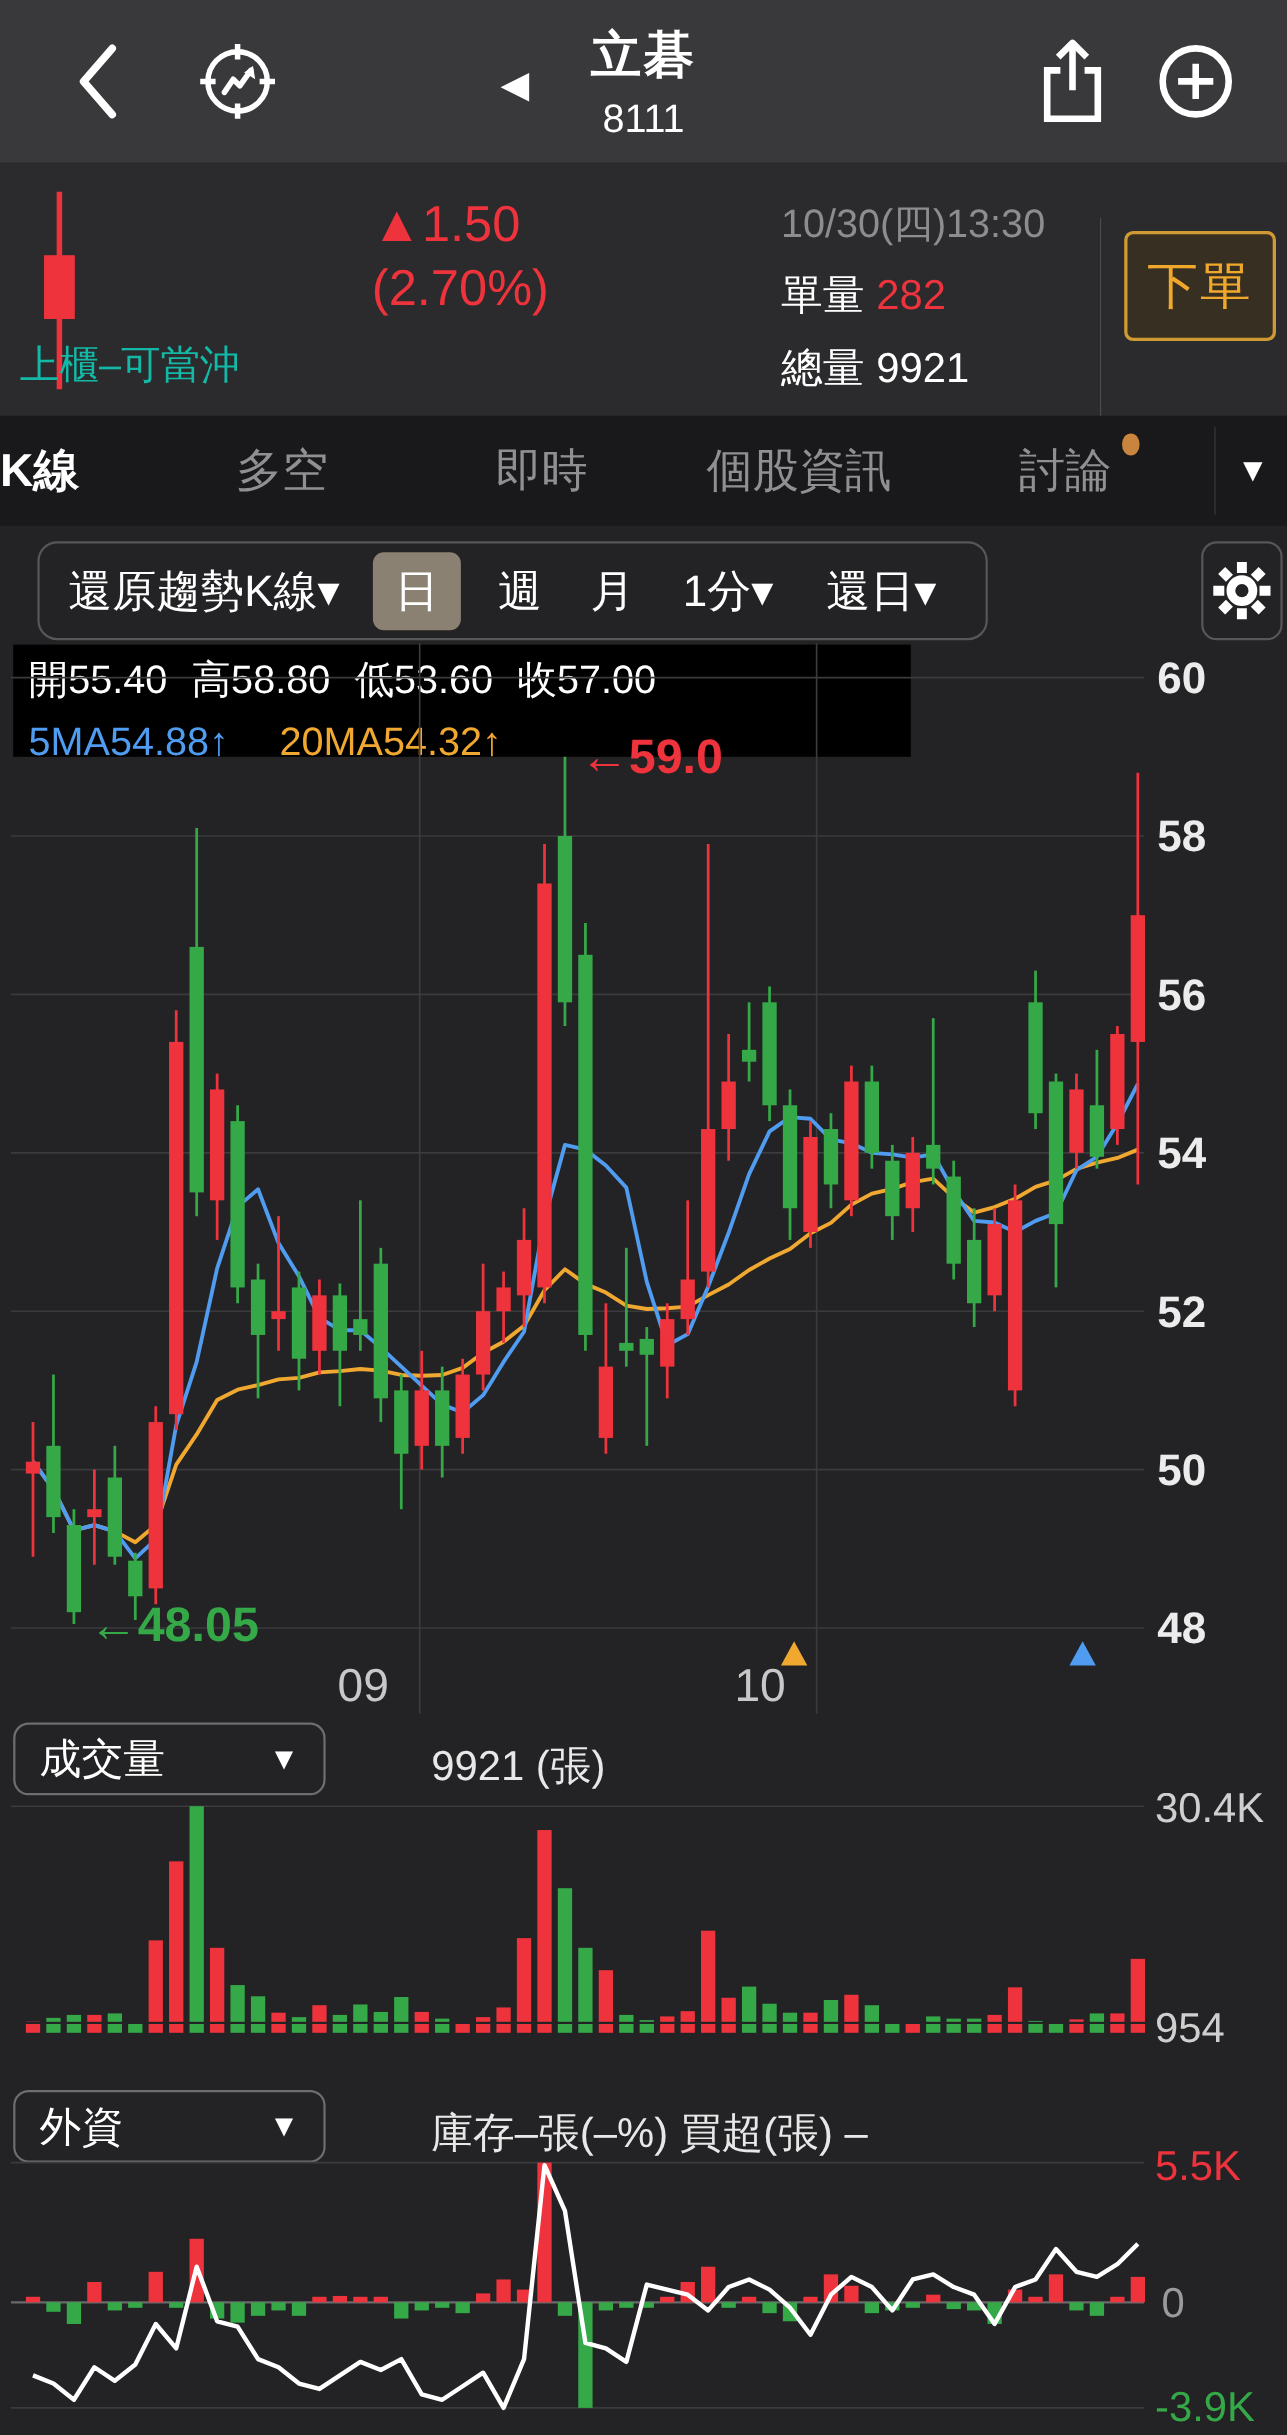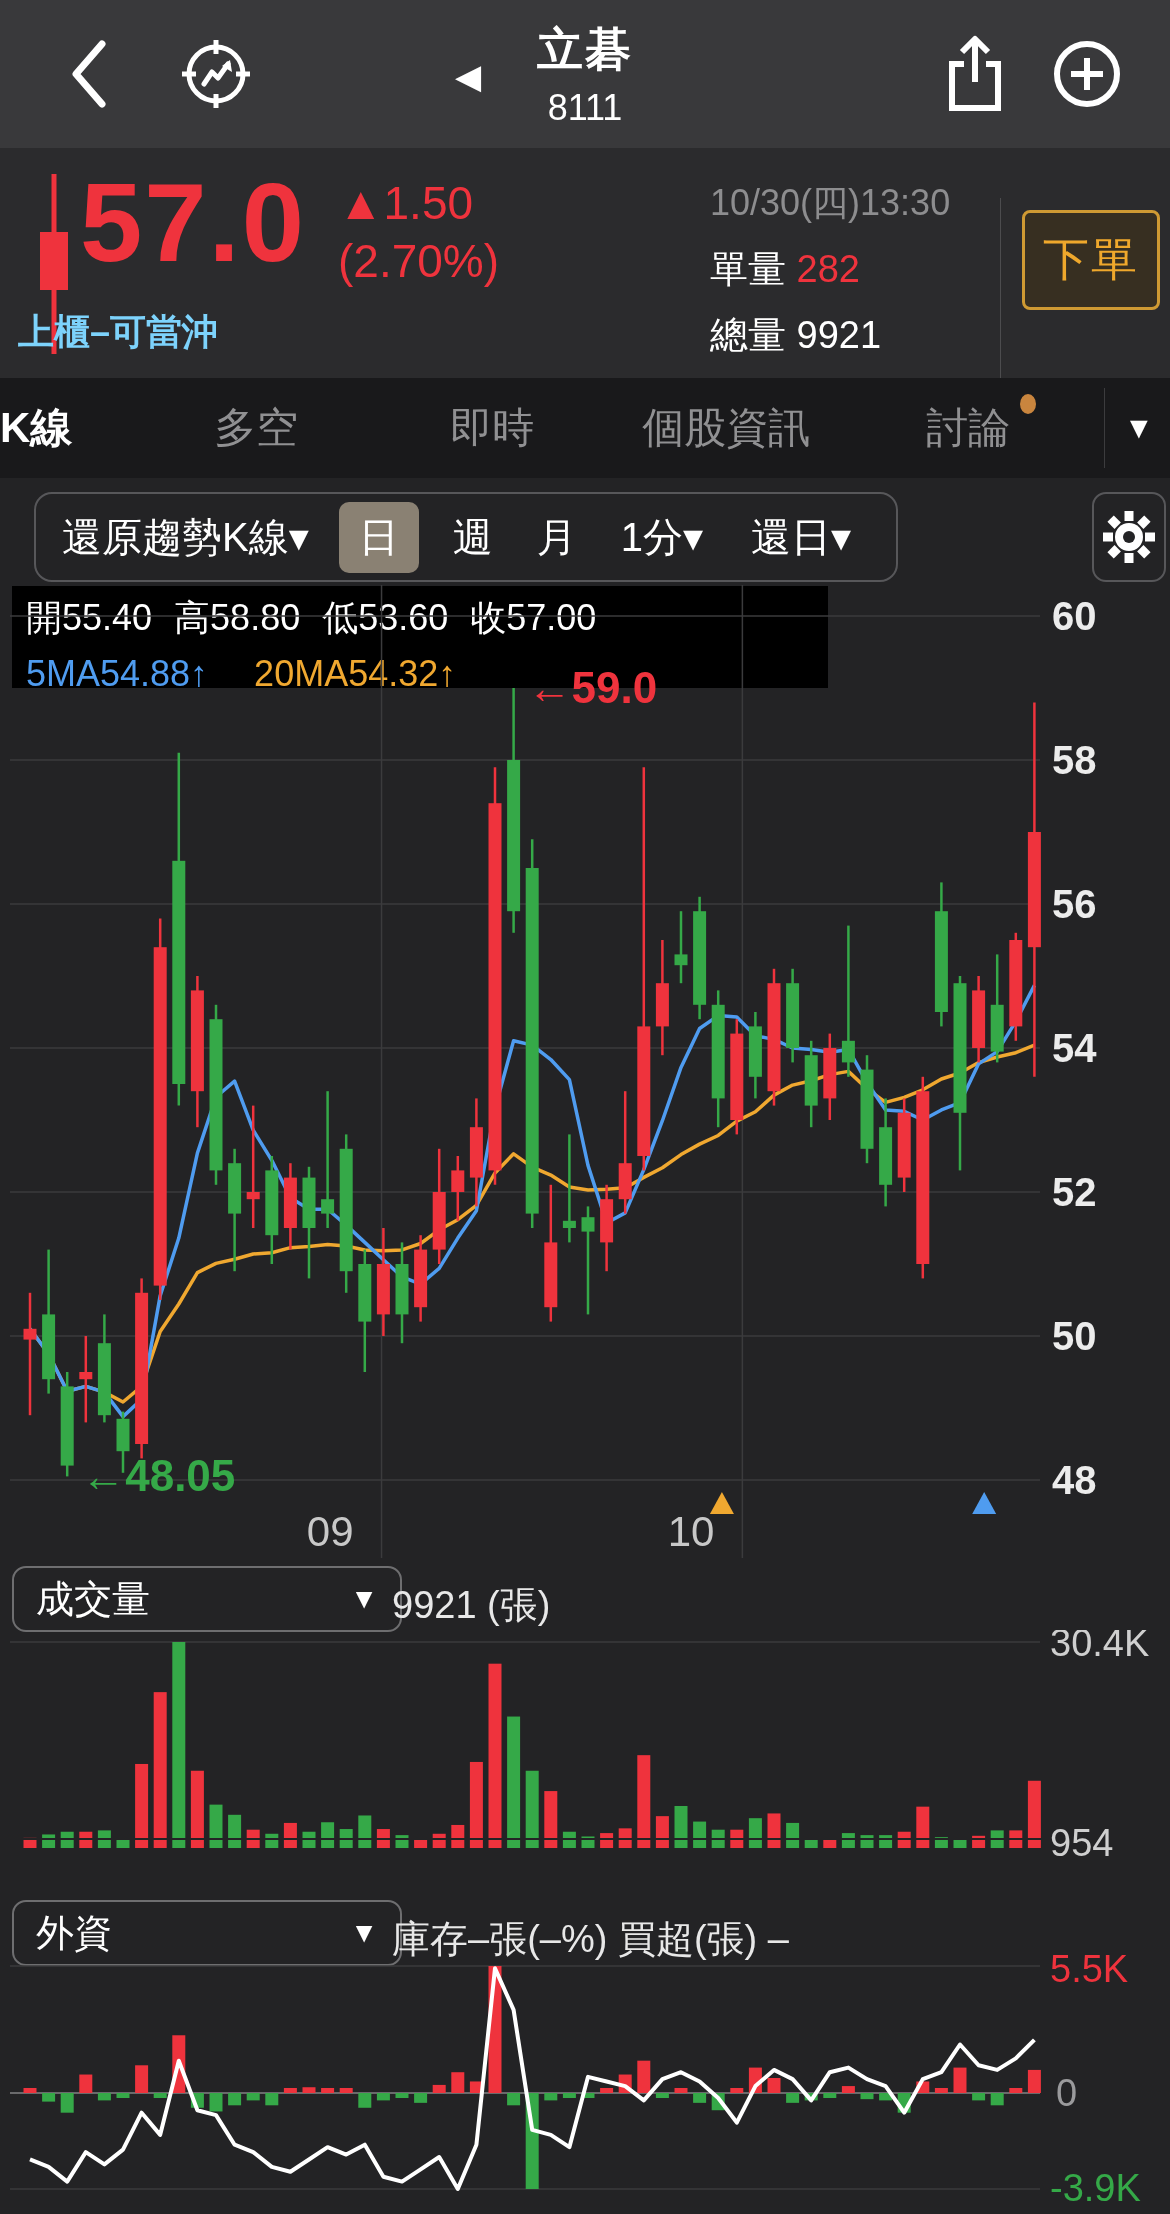--- a/index.html
+++ b/index.html
@@ -9,21 +9,21 @@
   .nav{position:absolute;left:0;top:0;width:1170px;height:148px;background:#39393b;}
   .nav .icon-btn{position:absolute;top:0;height:148px;display:flex;align-items:center;justify-content:center;}
   .nav-title{position:absolute;left:0;top:0;width:1170px;height:148px;display:flex;flex-direction:column;align-items:center;justify-content:center;color:#fff;}
   .nav-title .t1{font-size:46px;font-weight:700;letter-spacing:2px;}
   .nav-title .t2{font-size:36px;margin-top:6px;}
   .prev-caret{position:absolute;left:455px;top:56px;color:#fff;font-size:34px;}
   
   .quote{position:absolute;left:0;top:148px;width:1170px;height:230px;background:#2b2b2d;}
   .price-big{position:absolute;left:80px;top:10px;font-size:112px;font-weight:600;color:#ef333d;letter-spacing:2px;}
   .chg{position:absolute;left:338px;top:26px;color:#ef333d;font-size:46px;line-height:58px;}
-  .mkt{position:absolute;left:18px;top:160px;color:#7dd3fc;font-size:36px;font-weight:bold;}
+  .mkt{position:absolute;left:18px;top:160px;color:#14b8a6;font-size:36px;}
   .rinfo{position:absolute;left:710px;top:22px;color:#fff;font-size:38px;line-height:66px;}
   .rinfo .dt{color:#8d8d8f;font-size:36px;}
   .rinfo .red{color:#ef333d;}
   .vdiv{position:absolute;left:1000px;top:50px;width:1px;height:180px;background:#4c4c4e;}
   .order-btn{position:absolute;left:1022px;top:62px;width:132px;height:94px;border:3px solid #cf9a33;border-radius:8px;background:rgba(70,54,20,.45);color:#efa82c;font-size:46px;display:flex;align-items:center;justify-content:center;letter-spacing:2px;}
   
   .tabbar{position:absolute;left:0;top:378px;width:1170px;height:100px;background:#19191b;display:flex;align-items:center;}
   .tab{font-size:42px;color:#909092;position:relative;}
   .tab.active{color:#ffffff;font-weight:700;}
   .tab-dot{position:absolute;right:-26px;top:-6px;width:16px;height:20px;border-radius:50%;background:#c9853e;}
@@ -36,21 +36,21 @@
   .gear-btn{position:absolute;left:1092px;top:492px;width:70px;height:86px;border:2px solid #57575a;border-radius:14px;display:flex;align-items:center;justify-content:center;}
   
   .legend{position:absolute;left:12px;top:586px;width:816px;height:102px;background:#000;color:#fff;font-size:36px;padding:6px 14px;box-sizing:border-box;}
   .legend .row1{display:flex;gap:22px;margin-top:2px;}
   .legend .chg-red{color:#ef333d;}
   .legend .row2{display:flex;gap:46px;margin-top:10px;}
   .legend .ma5{color:#4f9cf0;}
   .legend .ma20{color:#f0a830;}
   svg text{font-family:"Liberation Sans",sans-serif;}
   
-  .sel-pill{position:absolute;width:390px;height:66px;border:2px solid #6e6e70;border-radius:14px;color:#fff;font-size:38px;display:flex;align-items:center;justify-content:space-between;padding:0 22px;box-sizing:border-box;}
+  .sel-pill{position:absolute;width:284px;height:66px;border:2px solid #6e6e70;border-radius:14px;color:#fff;font-size:38px;display:flex;align-items:center;justify-content:space-between;padding:0 22px;box-sizing:border-box;}
   .panel-label{position:absolute;color:#e8e8e8;font-size:38px;}
 </style>
 </head>
 <body>
 
 <div class="nav">
   <div class="icon-btn" style="left:48px;width:80px;">
     <svg width="44" height="76" viewBox="0 0 44 76">
       <polyline points="36,8 10,38 36,68" fill="none" stroke="#fff" stroke-width="7" stroke-linecap="round" stroke-linejoin="round"></polyline>
     </svg>
@@ -85,21 +85,20 @@
       <line x1="24" y1="40" x2="56" y2="40" stroke="#fff" stroke-width="6"></line>
     </svg>
   </div>
 </div>
 
 <div class="quote">
   <svg class="abs" style="left:38px;top:26px;" width="32" height="180" viewBox="0 0 32 180">
     <line x1="16" y1="0" x2="16" y2="180" stroke="#ef333d" stroke-width="5"></line>
     <rect x="2" y="58" width="28" height="58" fill="#ef333d"></rect>
   </svg>
-  <div class="price-big">57.0</div>
   <div class="chg">
     <div>▲1.50</div>
     <div>(2.70%)</div>
   </div>
   <div class="mkt">上櫃–可當沖</div>
   <div class="rinfo">
     <div class="dt">10/30(四)13:30</div>
     <div><span>單量</span> <span class="red">282</span></div>
     <div><span>總量</span> <span>9921</span></div>
   </div>

